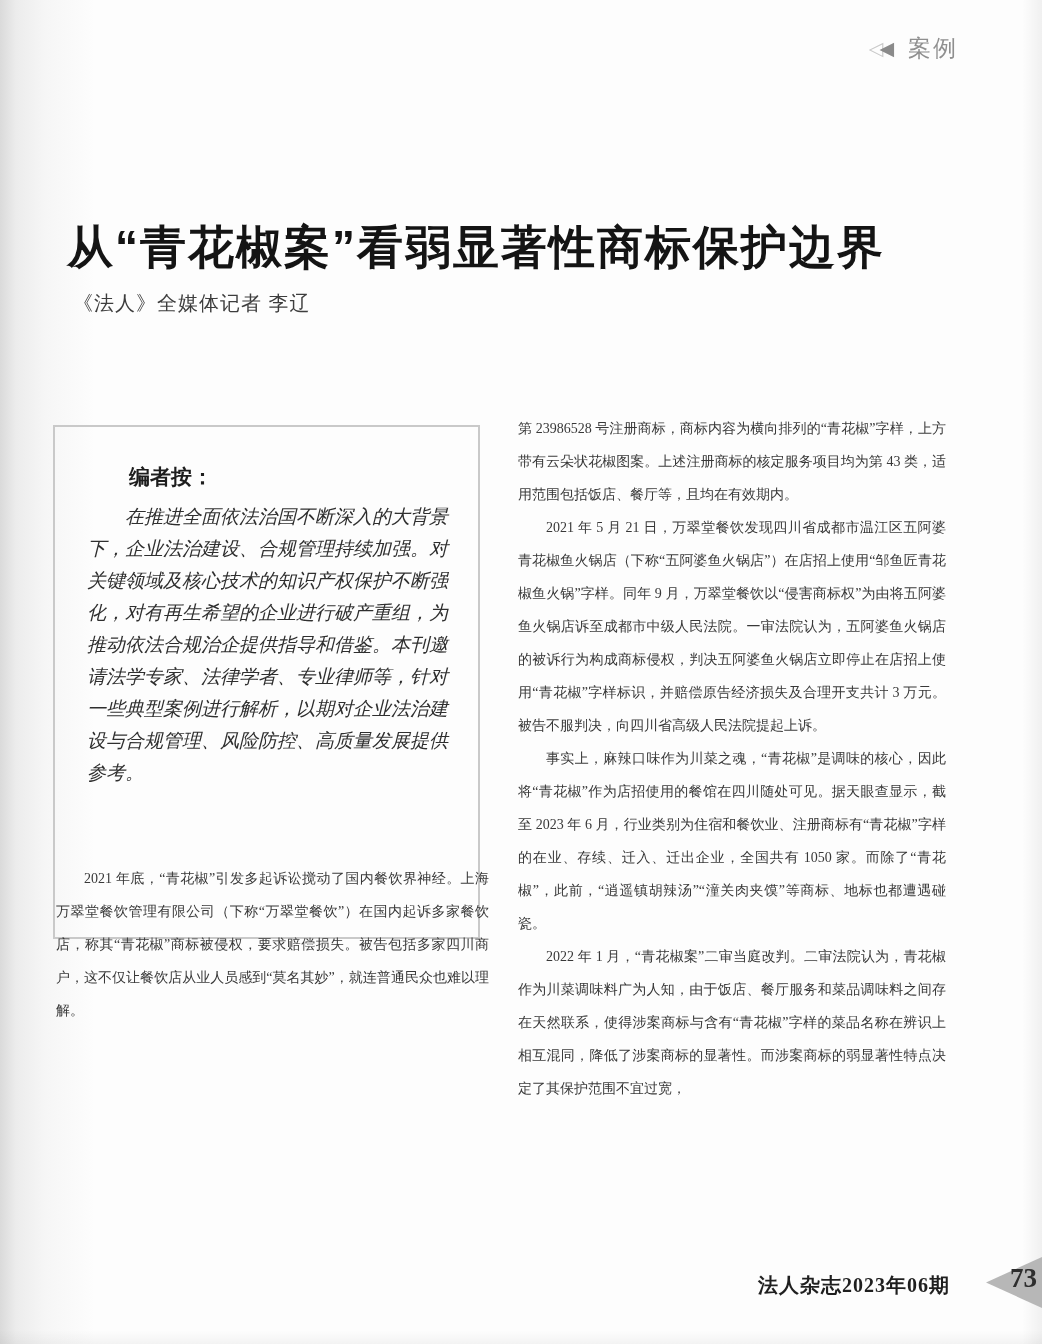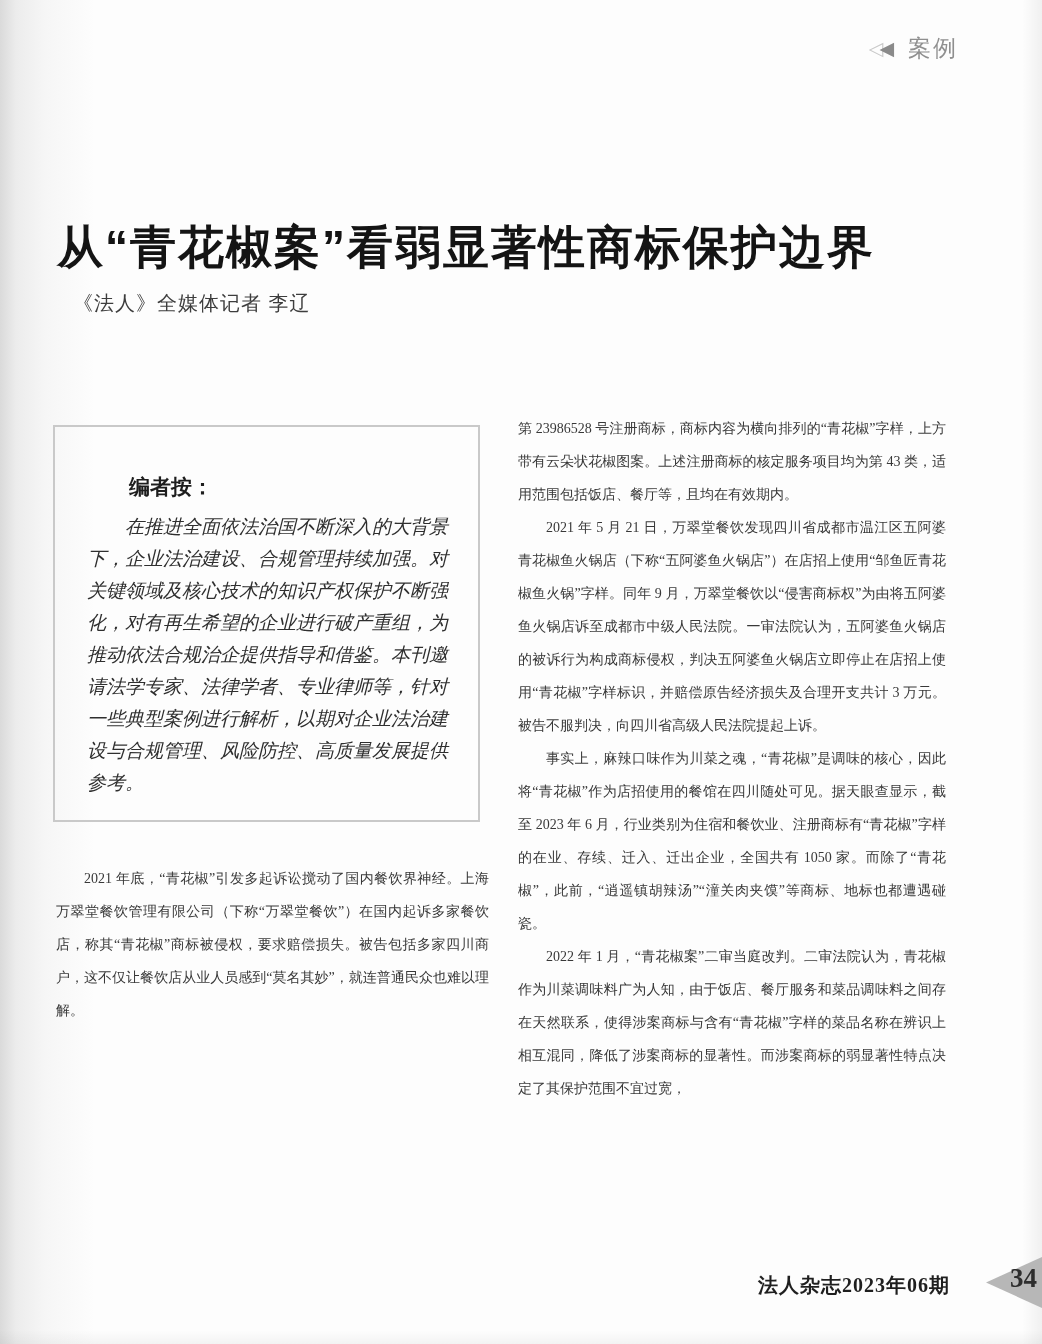--- a/index.html
+++ b/index.html
@@ -22,38 +22,38 @@
     display:flex; align-items:center;
     font-family:"Liberation Sans", sans-serif;
     font-size:23px; color:#8f8f8f; letter-spacing:2px;
   }
   .tri{font-size:19px; line-height:1;}
   .tri-light{color:#c7c7c7; margin-right:-6px;}
   .tri-solid{color:#8a8a8a; margin-right:12px;}
 
   
   .headline{
-    position:absolute; left:57px; top:186px;
+    position:absolute; left:67px; top:186px;
     font-family:"Liberation Sans", sans-serif;
     font-weight:bold; font-size:46px; letter-spacing:2px;
     color:#141414; white-space:nowrap;
   }
   .byline{
     position:absolute; left:57px; top:290px;
     font-family:"Liberation Sans", sans-serif;
     font-size:20px; color:#3d3d3d; letter-spacing:1px;margin-left:16px;
   }
 
   
   .editor-box{
     position:absolute; left:53px; top:425px;
-    width:427px; height:397px;
+    width:427px; height:514px;
     box-sizing:border-box;
     border:2px solid #c9c9c9;
-    padding:46px 30px 0 32px;
+    padding:36px 30px 0 32px;
     background:transparent;
   }
   .editor-label{
     font-family:"Liberation Sans", sans-serif;
     font-size:21px; font-weight:bold; color:#1d1d1d;
     text-indent:2em; margin:0 0 10px 0;
   }
   .editor-body{
     margin:0;
     font-size:19px; line-height:32px; color:#2f2f2f;
@@ -116,15 +116,15 @@
 
   <div class="body-col col-right">
     <p>第 23986528 号注册商标，商标内容为横向排列的“青花椒”字样，上方带有云朵状花椒图案。上述注册商标的核定服务项目均为第 43 类，适用范围包括饭店、餐厅等，且均在有效期内。</p>
     <p class="indent">2021 年 5 月 21 日，万翠堂餐饮发现四川省成都市温江区五阿婆青花椒鱼火锅店（下称“五阿婆鱼火锅店”）在店招上使用“邹鱼匠青花椒鱼火锅”字样。同年 9 月，万翠堂餐饮以“侵害商标权”为由将五阿婆鱼火锅店诉至成都市中级人民法院。一审法院认为，五阿婆鱼火锅店的被诉行为构成商标侵权，判决五阿婆鱼火锅店立即停止在店招上使用“青花椒”字样标识，并赔偿原告经济损失及合理开支共计 3 万元。被告不服判决，向四川省高级人民法院提起上诉。</p>
     <p class="indent">事实上，麻辣口味作为川菜之魂，“青花椒”是调味的核心，因此将“青花椒”作为店招使用的餐馆在四川随处可见。据天眼查显示，截至 2023 年 6 月，行业类别为住宿和餐饮业、注册商标有“青花椒”字样的在业、存续、迁入、迁出企业，全国共有 1050 家。而除了“青花椒”，此前，“逍遥镇胡辣汤”“潼关肉夹馍”等商标、地标也都遭遇碰瓷。</p>
     <p class="indent">2022 年 1 月，“青花椒案”二审当庭改判。二审法院认为，青花椒作为川菜调味料广为人知，由于饭店、餐厅服务和菜品调味料之间存在天然联系，使得涉案商标与含有“青花椒”字样的菜品名称在辨识上相互混同，降低了涉案商标的显著性。而涉案商标的弱显著性特点决定了其保护范围不宜过宽，</p>
   </div>
 
   <div class="footer-issue">法人杂志2023年06期</div>
   <div class="page-tri"></div>
-  <div class="page-num">34</div>
+  <div class="page-num">73</div>
 
 </div>
 
 </body></html>

